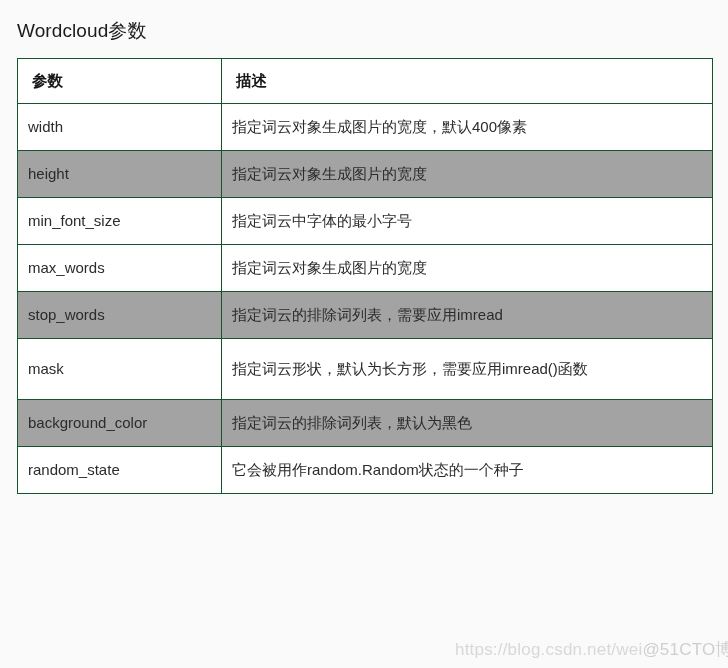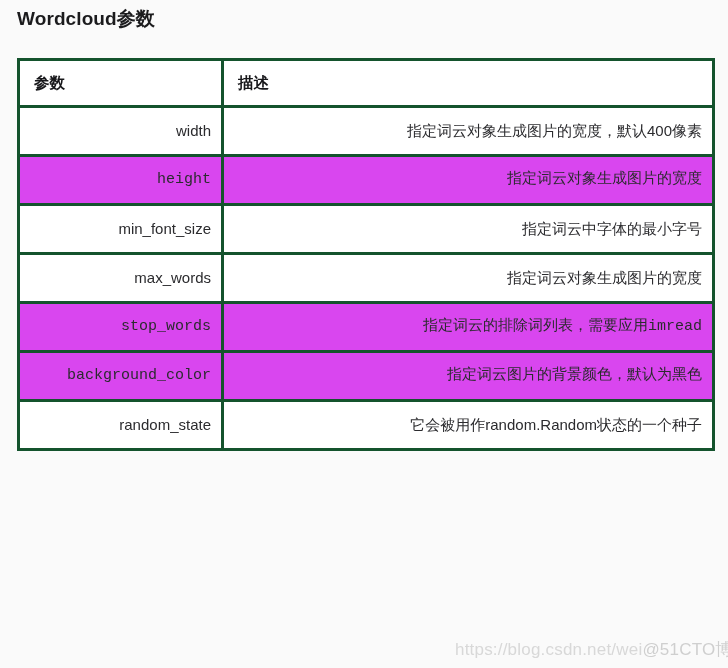--- a/index.html
+++ b/index.html
@@ -16,23 +16,23 @@
   }
   .page {
     position: relative;
     width: 728px;
     height: 668px;
     box-sizing: border-box;
   }
   .page-title {
     position: absolute;
     left: 17px;
-    top: 6px;
+    top: 18px;
     font-size: 19px;
-    font-weight: bold;
+    font-weight: normal;
     color: #1b1b1d;
     letter-spacing: 0.1px;
     line-height: 26px;
     white-space: nowrap;
   }
   .table-wrap {
     position: absolute;
     left: 17px;
     top: 58px;
     width: 695px;
@@ -42,43 +42,42 @@
     table-layout: fixed;
     width: 695px;
     background: #ffffff;
     border: 1px solid #e3e3e3;
   }
   table.params col.c-param { width: 204px; }
   table.params col.c-desc  { width: 491px; }
 
   table.params th,
   table.params td {
-    border: 3px solid #14532d;
+    border: 1px solid #14532d;
     color: #2b2b2e;
     font-size: 15px;
     line-height: 22px;
     vertical-align: middle;
   }
   table.params thead th {
     background: #ffffff;
     font-weight: bold;
     text-align: left;
     padding: 11px 14px;
     font-size: 15.5px;
     color: #17171a;
     height: 22px;
   }
   table.params tbody td {
-    text-align: right;
+    text-align: left;
     padding: 12px 10px;
     height: 22px;
   }
   table.params tbody tr.alt td {
-    background: #d946ef;
-    font-family: Liberation Mono, monospace;
+    background: #a3a3a3;
   }
   table.params tbody tr.tall td {
     padding-top: 19px;
     padding-bottom: 19px;
   }
   td.desc-cell {
     padding-left: 22px;
     padding-right: 22px;
   }
   .watermark {
@@ -128,23 +127,27 @@
           <td class="desc-cell">指定词云中字体的最小字号</td>
         </tr>
         <tr>
           <td>max_words</td>
           <td class="desc-cell">指定词云对象生成图片的宽度</td>
         </tr>
         <tr class="alt">
           <td>stop_words</td>
           <td class="desc-cell">指定词云的排除词列表，需要应用imread</td>
         </tr>
+        <tr class="tall">
+          <td>mask</td>
+          <td class="desc-cell">指定词云形状，默认为长方形，需要应用imread()函数</td>
+        </tr>
         <tr class="alt">
           <td>background_color</td>
-          <td class="desc-cell">指定词云图片的背景颜色，默认为黑色</td>
+          <td class="desc-cell">指定词云的排除词列表，默认为黑色</td>
         </tr>
         <tr>
           <td>random_state</td>
           <td class="desc-cell">它会被用作random.Random状态的一个种子</td>
         </tr>
       </tbody>
     </table>
   </div>
 
   <div class="watermark">

